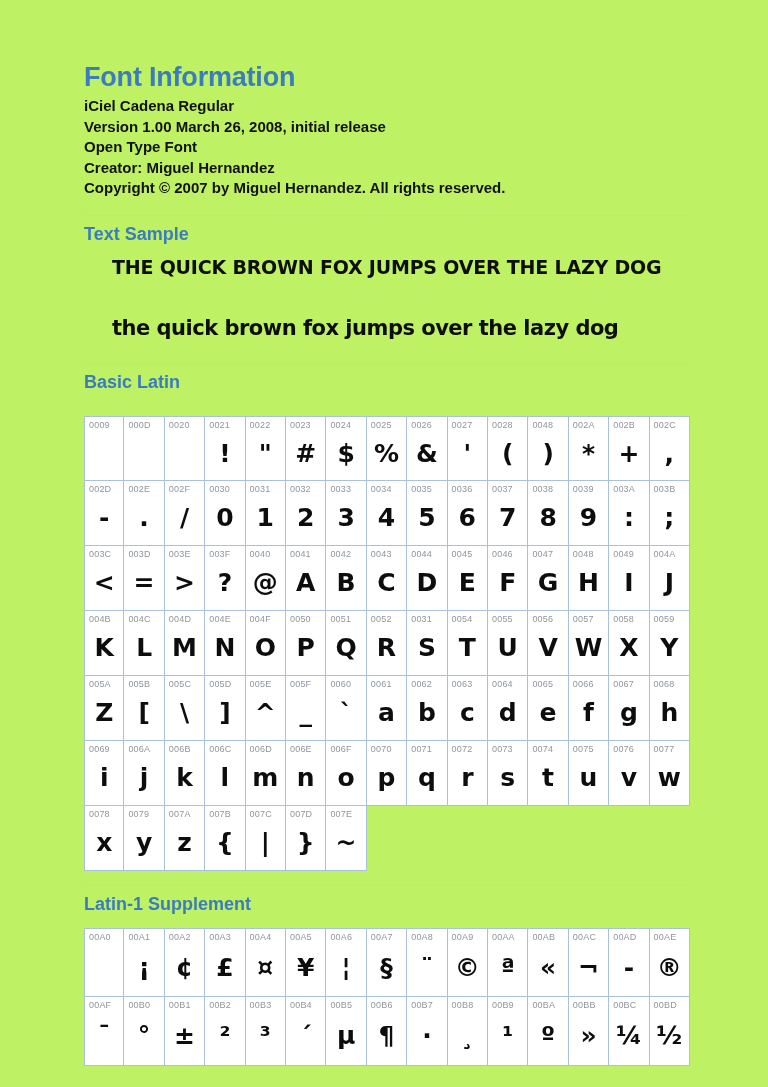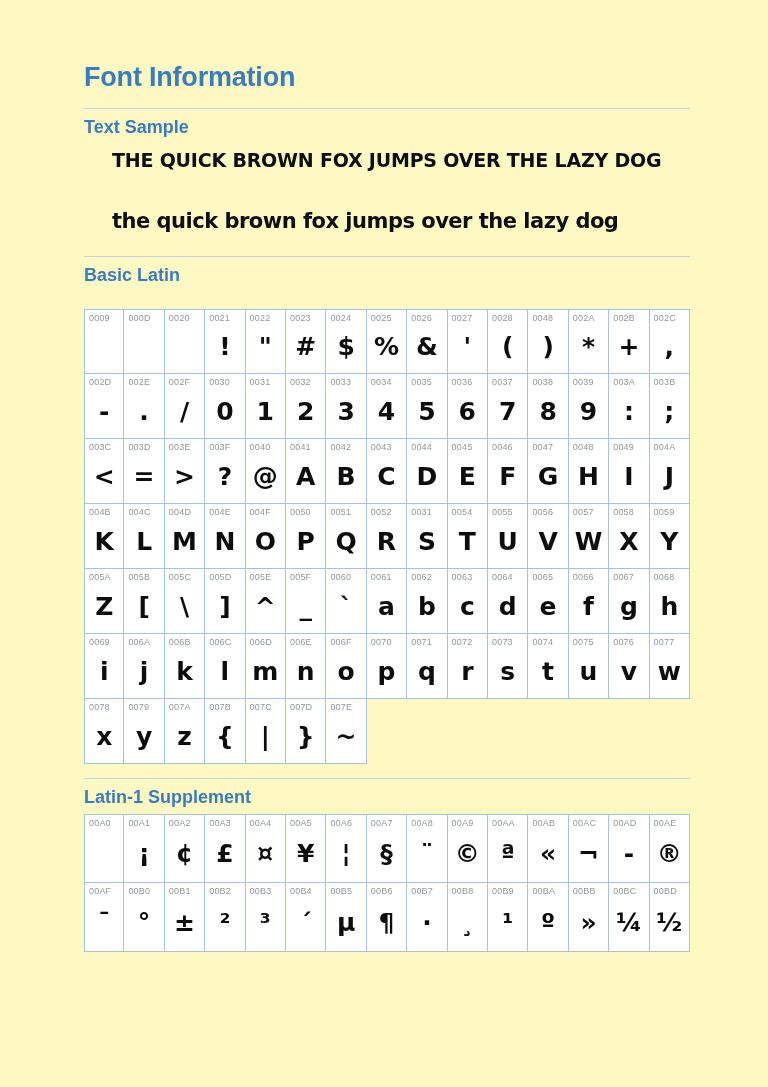--- a/index.html
+++ b/index.html
@@ -12,21 +12,21 @@
     height: 1087px;
     font-family: "Liberation Sans", sans-serif;
     position: relative;
     overflow: hidden;
   }
   .page {
     box-sizing: border-box;
     width: 768px;
     height: 1087px;
     padding: 62px 78px 15px 84px;
-    background: #fef9c3;
+    background: #bef264;
   }
   .doc-title {
     margin: 0;
     font-size: 27px;
     line-height: 30px;
     font-weight: bold;
     color: #3b7cbe;
     letter-spacing: -0.2px;
   }
   .info-block {
@@ -70,21 +70,21 @@
     letter-spacing: -0.5px;
   }
   .rule-after-sample { margin-top: 23px; }
   .rule-before-latin1 { margin-top: 14px; }
 
   .chargrid {
     display: grid;
     grid-template-columns: repeat(15, 1fr);
     margin-top: 24px;
   }
-  .chargrid.latin1 { margin-top: 7px; }
+  .chargrid.latin1 { margin-top: 14px; }
   .cell {
     box-sizing: border-box;
     height: 65px;
     border-right: 1px solid #a9c2d9;
     border-bottom: 1px solid #a9c2d9;
     display: flex;
     flex-direction: column;
     background: #ffffff;
   }
   .latin1 .cell { height: 69px; }
@@ -110,20 +110,27 @@
     padding-bottom: 4px;
   }
 </style>
 </head>
 <body>
 
 <div class="page">
 
   <h1 class="doc-title">Font Information</h1>
 
+  <div class="info-block">
+    <div class="info-line">iCiel Cadena Regular</div>
+    <div class="info-line">Version 1.00 March 26, 2008, initial release</div>
+    <div class="info-line">Open Type Font</div>
+    <div class="info-line">Creator: Miguel Hernandez</div>
+    <div class="info-line">Copyright © 2007 by Miguel Hernandez. All rights reserved.</div>
+  </div>
 
   <hr class="rule">
 
   <h2 class="section-heading">Text Sample</h2>
 
   <div class="sample sample-upper">THE QUICK BROWN FOX JUMPS OVER THE LAZY DOG</div>
   <div class="sample sample-lower">the quick brown fox jumps over the lazy dog</div>
 
   <hr class="rule rule-after-sample">
 

